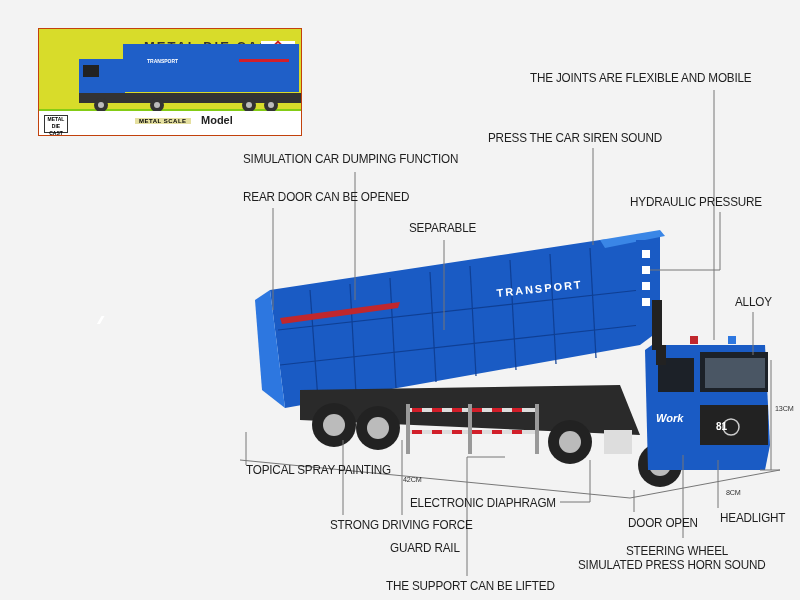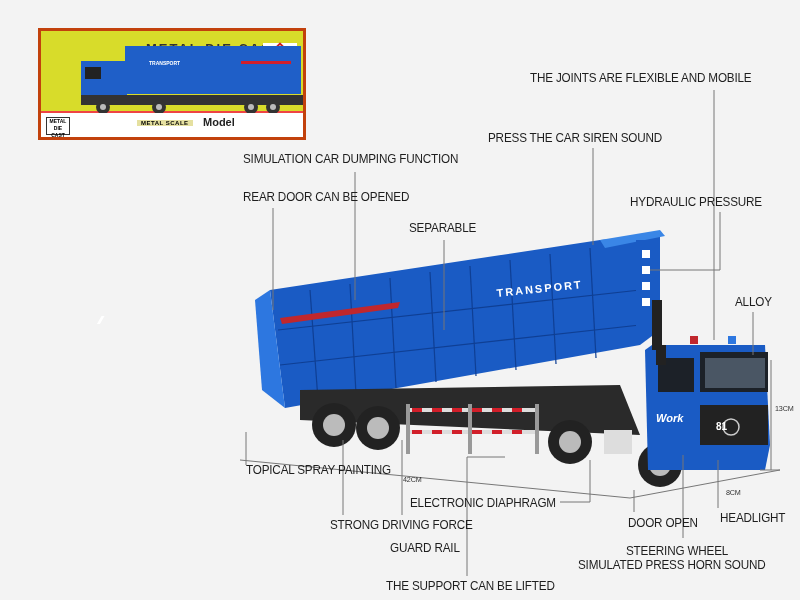--- a/index.html
+++ b/index.html
@@ -1,20 +1,20 @@
 <!DOCTYPE html>
 <html><head>
 <meta charset="utf-8">
 <style>
   html,body{margin:0;padding:0;}
   body{width:800px;height:600px;background:#f3f3f3;position:relative;overflow:hidden;font-family:"Liberation Sans",sans-serif;}
   .lbl{position:absolute;font-family:"Liberation Sans",sans-serif;font-size:13px;color:#1e1e1e;white-space:nowrap;letter-spacing:-0.2px;transform:scaleX(0.9);transform-origin:left center;}
   .small{font-size:8px;color:#333;}
   svg{position:absolute;left:0;top:0;}
-  .box{position:absolute;left:38px;top:28px;width:262px;height:106px;background:#ef4444;border:3px solid #c2410c;}
+  .box{position:absolute;left:38px;top:28px;width:262px;height:106px;background:#84cc16;border:1px solid #c2410c;}
   .box-yellow{position:absolute;left:0;top:0;width:262px;height:80px;background:#d8dc2a;}
   .box-bottom{position:absolute;left:0;top:82px;width:262px;height:24px;background:#fff;}
   .box-metal{position:absolute;left:5px;top:86px;width:22px;height:16px;border:1px solid #333;font-size:5px;font-weight:bold;text-align:center;line-height:7px;}
   .box-scale{position:absolute;left:96px;top:89px;font-size:6px;font-weight:bold;background:#e5e0a0;padding:0 4px;letter-spacing:0.5px;}
   .box-model{position:absolute;left:162px;top:85px;font-size:11px;font-weight:bold;color:#222;}
   .box-title{position:absolute;left:105px;top:10px;font-size:13px;font-weight:bold;color:#333;letter-spacing:2px;}
   .box-logo{position:absolute;left:222px;top:12px;width:34px;height:30px;background:#fff;font-size:4px;color:#c22;text-align:center;}
 </style>
 </head>
 <body>

